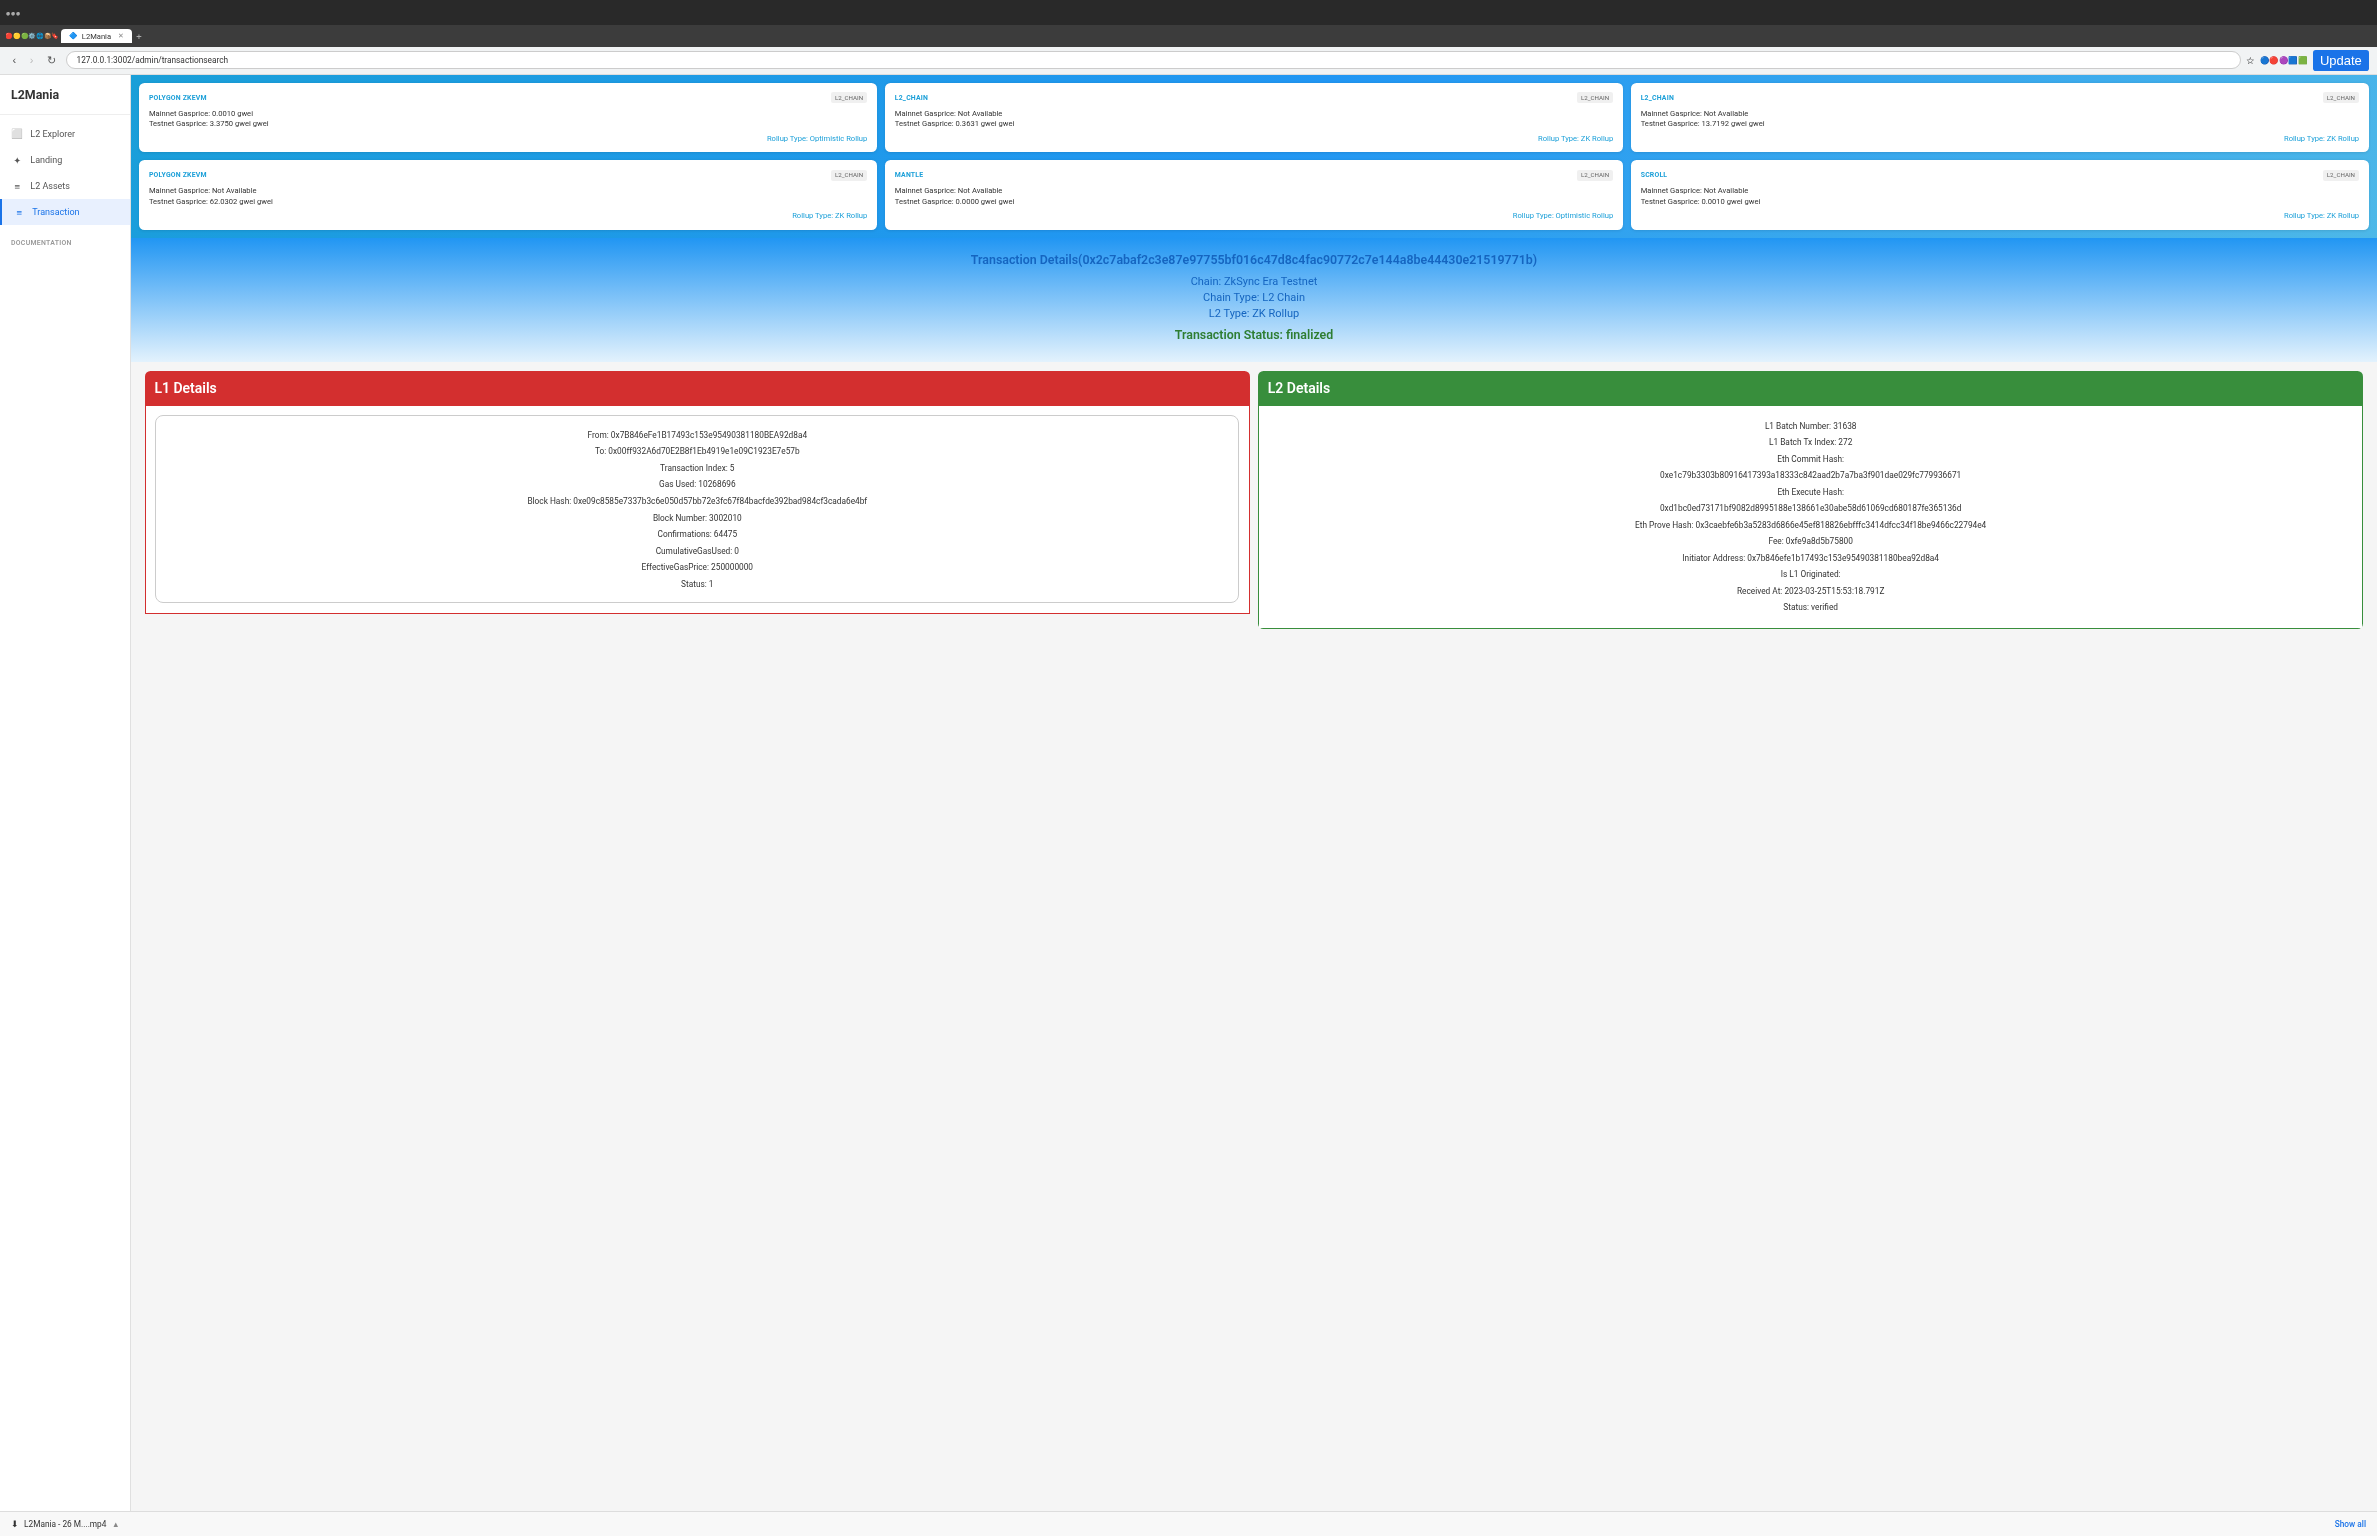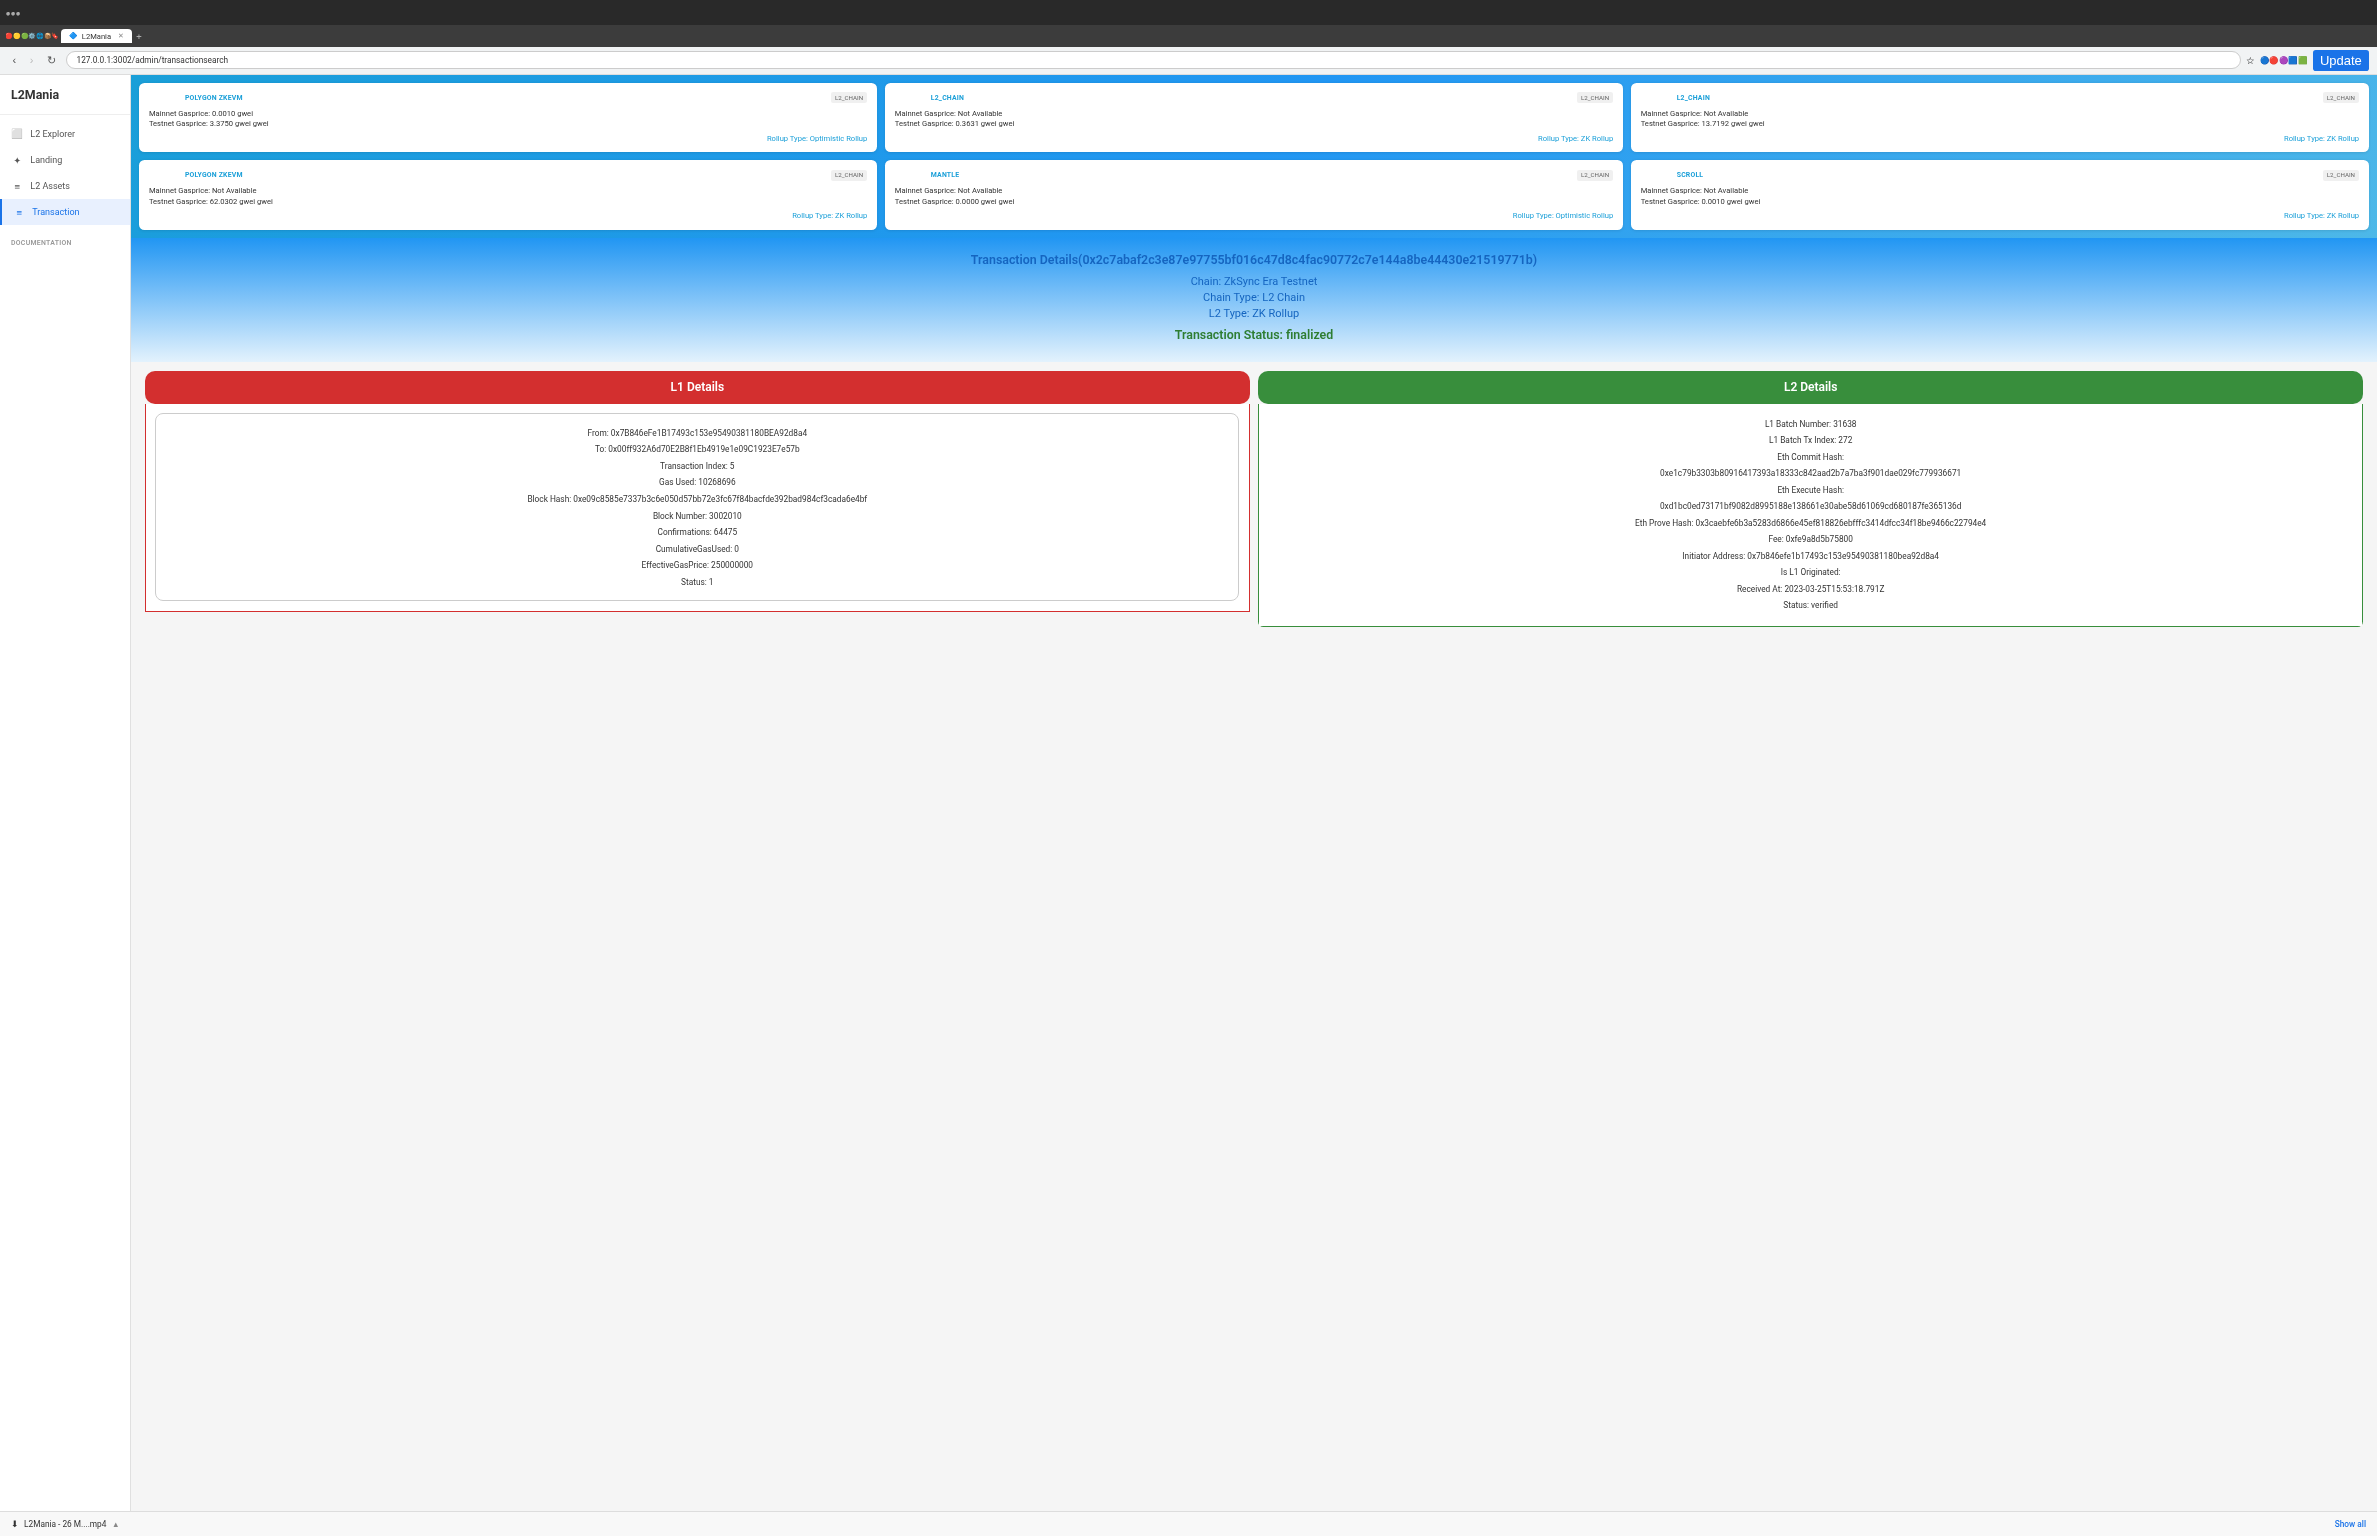--- a/index.html
+++ b/index.html
@@ -131,21 +131,20 @@
       justify-content: space-between;
       align-items: center;
       margin-bottom: 5.5px;
     }
     .chain-name {
       font-size: 6.9px;
       font-weight: 700;
       color: #1a9fd8;
       text-transform: uppercase;
       letter-spacing: 0.2px;
-      margin-left: 36px;
     }
     .chain-badge {
       font-size: 6.2px;
       color: #666;
       background: #f0f0f0;
       padding: 1.4px 4.1px;
       border-radius: 2.1px;
     }
     .chain-price {
       font-size: 7.6px;
@@ -192,25 +191,23 @@
       gap: 8.3px;
       padding: 8.3px 13.8px 13.8px;
     }
     .details-panel {
       border-radius: 5.5px;
       padding: 0;
       overflow: hidden;
     }
     .details-panel-header {
       padding: 9.6px;
-      text-align: center;
-      font-size: 12px;
+      font-size: 14px;
       font-weight: 600;
       color: #fff;
-      border-radius: 10px;
     }
     .details-panel.l1 .details-panel-header { background: #d32f2f; }
     .details-panel.l2 .details-panel-header { background: #388e3c; }
     .details-panel-body {
       background: #fff;
       border: 1.4px solid;
       border-top: none;
       padding: 9.6px;
     }
     .details-panel.l1 .details-panel-body { border-color: #d32f2f; }

